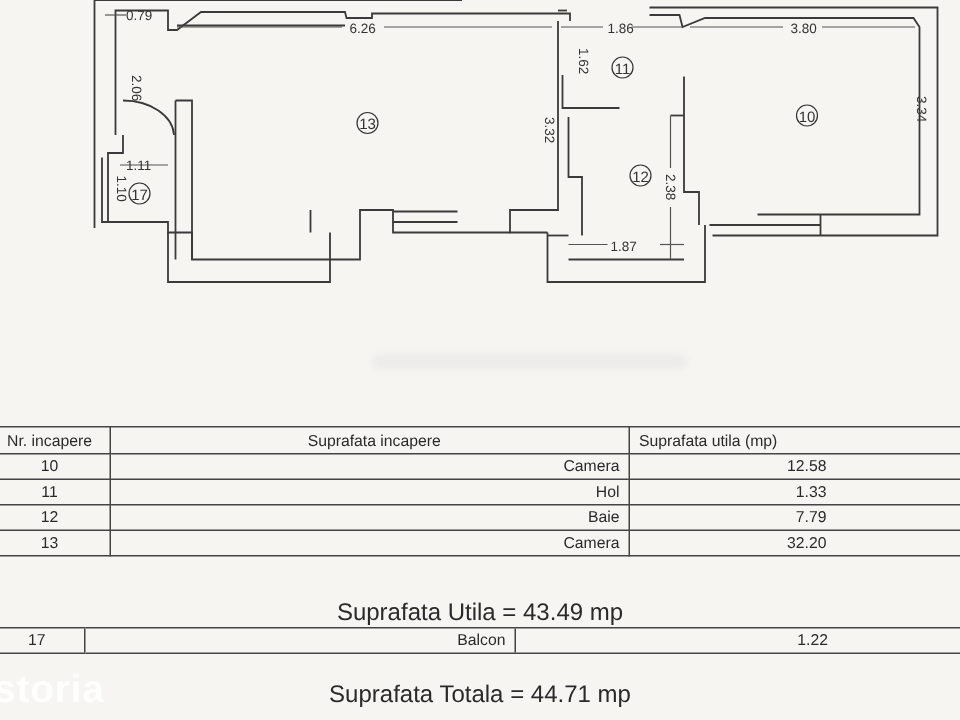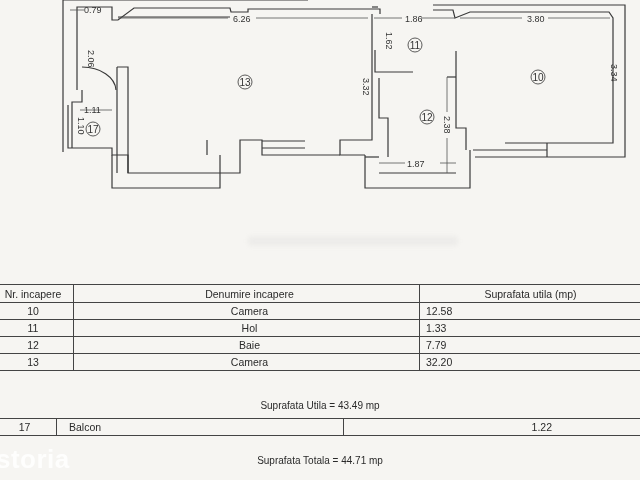--- a/index.html
+++ b/index.html
@@ -21,34 +21,34 @@
     }
     table.rooms {
       position: absolute; left: -8px; top: 284px; width: 650px;
       border-collapse: collapse; font-size: 10.5px;
     }
     table.rooms td, table.rooms th {
       border: 1px solid #444; height: 16px; padding: 0 6px; font-weight: normal;
     }
     table.rooms th { height: 17px; }
     .c1 { width: 68px; text-align: center; }
-    .c2 { width: 327px; text-align: center; padding-left: 12px !important; }
-    .c3 { padding-right: 90px !important; }
+    .c2 { width: 327px; text-align: right; padding-left: 12px !important; }
+    .c3 { text-align: right; padding-right: 90px !important; }
     th.c2 { text-align: center; }
-    th.c3 { text-align: center; padding-right: 6px !important; }
+    th.c3 { text-align: left; padding-right: 6px !important; }
     table.balcon {
       position: absolute; left: -8px; top: 418px; width: 650px;
       border-collapse: collapse; font-size: 10.5px;
     }
     table.balcon td { border-top: 1px solid #444; border-bottom: 1px solid #444; border-left: 1px solid #444; height: 16px; padding: 0 6px; }
     .b1 { width: 51px; text-align: center; }
-    .b2 { width: 268px; text-align: left; padding-left: 12px !important; }
+    .b2 { width: 268px; text-align: right; padding-left: 12px !important; }
     .b3 { text-align: right; padding-right: 90px !important; }
     .summary {
-      position: absolute; left: 0; width: 640px; text-align: center; font-size: 10px;
+      position: absolute; left: 0; width: 640px; text-align: center; font-size: 16px;
     }
     .watermark {
       position: absolute; left: -4px; top: 444px; font-size: 26px; font-weight: bold;
       color: rgba(255,255,255,0.85); letter-spacing: 0.5px;
     }
   </style>
 </head>
 <body>
 
 <svg id="plan" viewBox="0 0 640 200">
@@ -132,21 +132,21 @@
   <circle cx="93" cy="129" r="7"></circle>
   <text class="label" x="93" y="133" text-anchor="middle">17</text>
 </svg>
 
 <div class="smudge"></div>
 
 <table class="rooms">
   <tbody>
       <tr>
     <th class="c1">Nr. incapere</th>
-    <th class="c2">Denumire incapere</th>
+    <th class="c2">Suprafata incapere</th>
     <th class="c3">Suprafata utila (mp)</th>
   </tr>
   <tr>
     <td class="c1">10</td>
     <td class="c2">Camera</td>
     <td class="c3">12.58</td>
   </tr>
   <tr>
     <td class="c1">11</td>
     <td class="c2">Hol</td>

